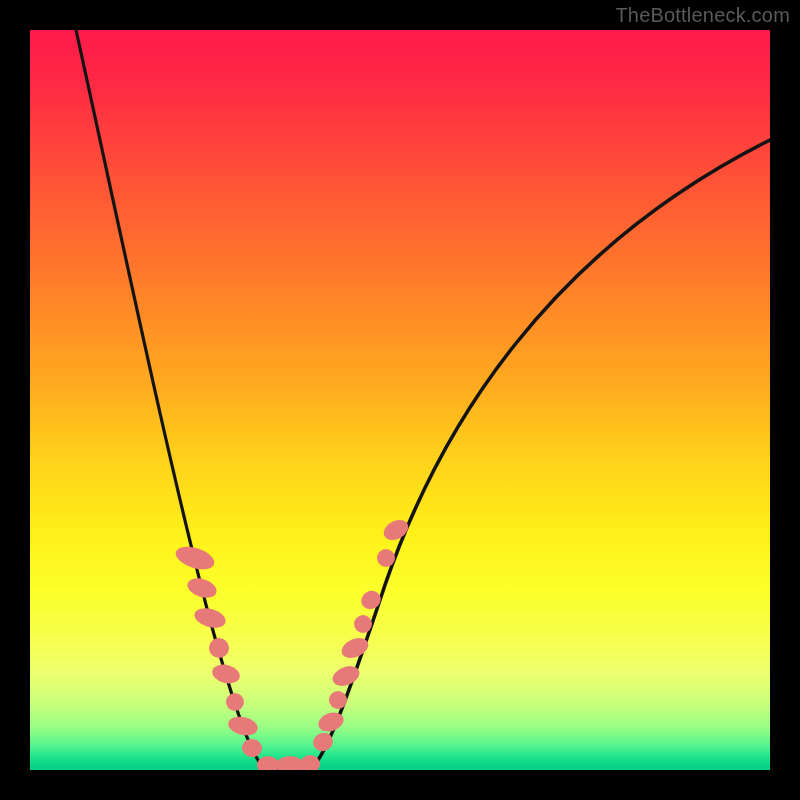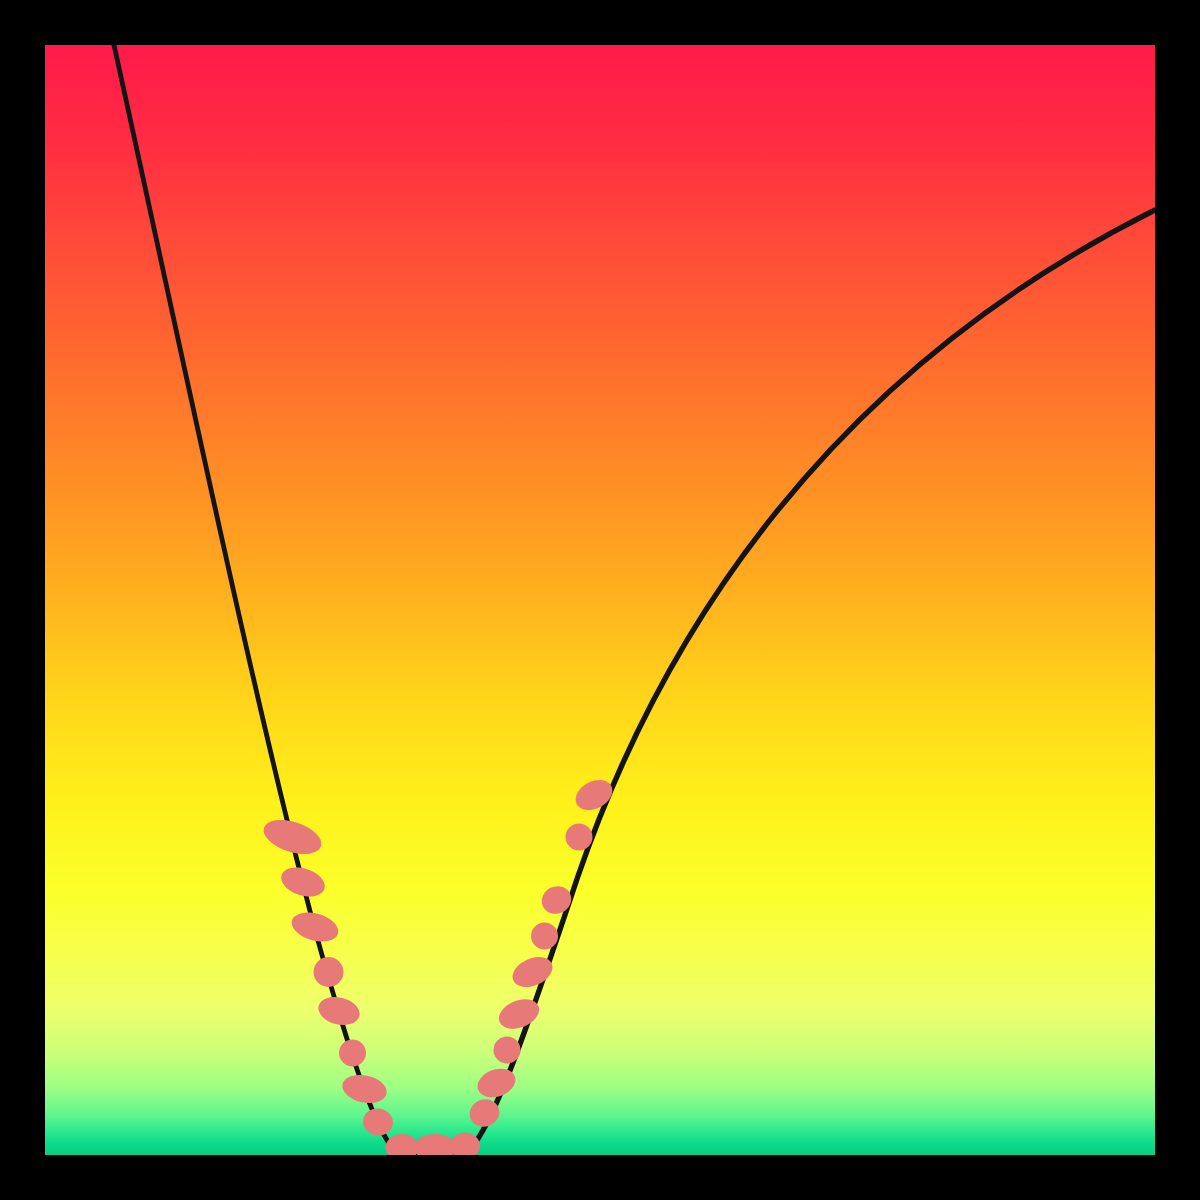--- a/index.html
+++ b/index.html
@@ -80,20 +80,21 @@
   .marker {
     fill: #e77a79;
     stroke: none;
   }
 </style>
 </head>
 <body>
 
 <div class="stage">
 
+  <div class="watermark">TheBottleneck.com</div>
 
   <div class="plot">
     <div class="gradient"></div>
 
     <svg class="curves" viewBox="0 0 740 740">
       <path class="curve left" d="M 46 0 C 90 200, 140 440, 180 590 C 205 680, 222 728, 235 739 L 260 739"></path>
       <path class="curve right" d="M 260 739 L 280 739 C 296 729, 320 660, 355 555 C 410 395, 520 220, 740 110"></path>
 
       <g id="markers-left">
           <ellipse class="marker" cx="165" cy="528" rx="10" ry="20" transform="rotate(-72 165 528)"></ellipse>

